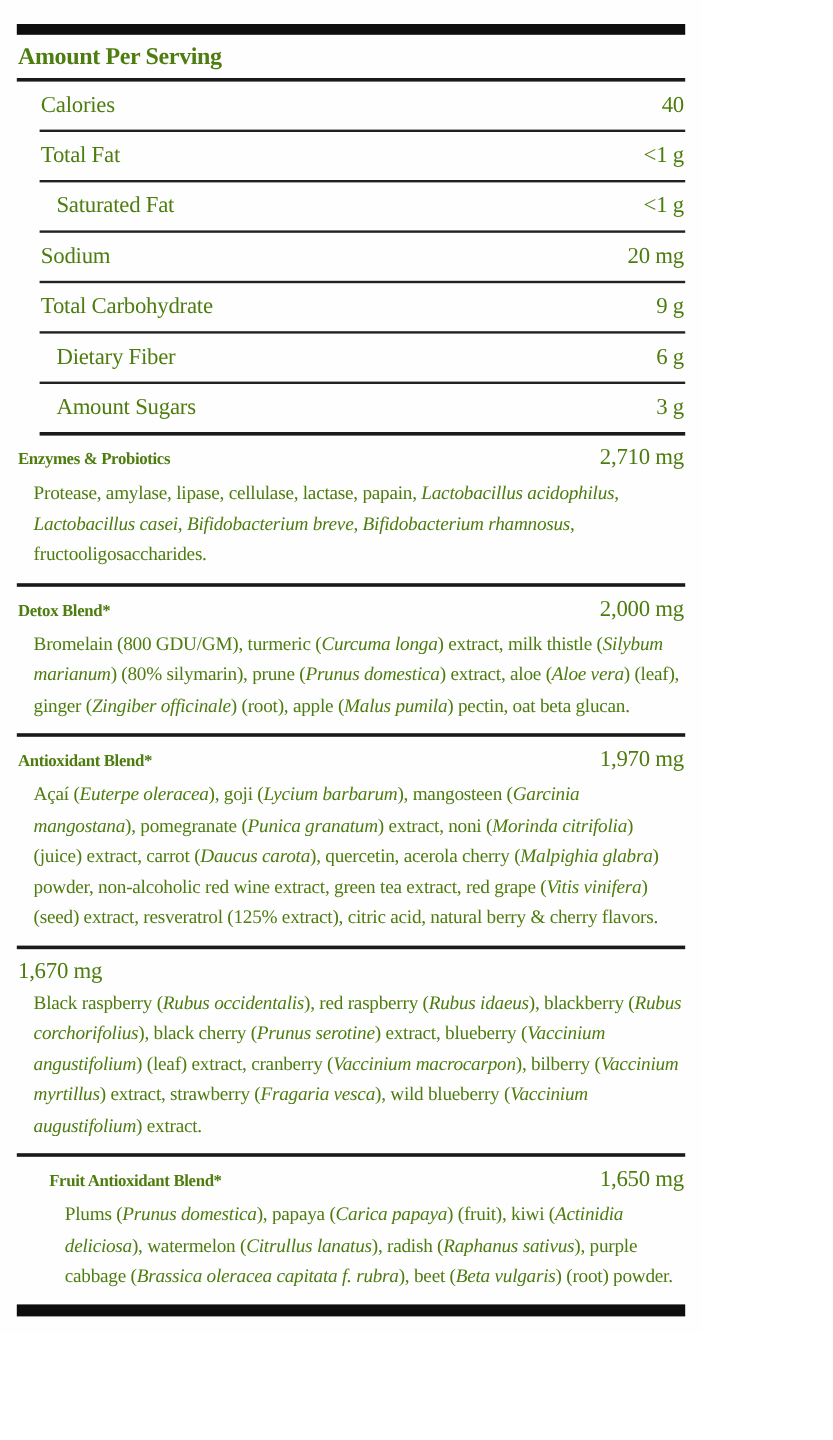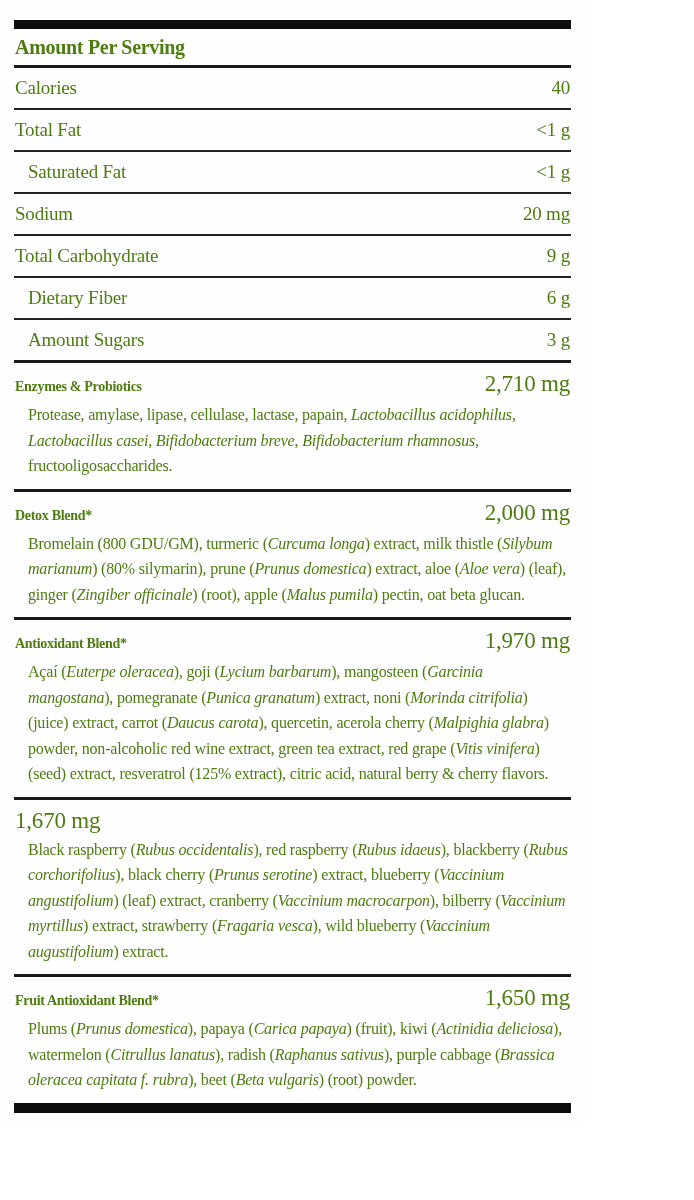--- a/index.html
+++ b/index.html
@@ -32,44 +32,45 @@
 
   
   .nrow {
     display: flex;
     justify-content: space-between;
     align-items: baseline;
     padding: 9px 1px 9px 1px;
     border-bottom: 2px solid #222222;
     font-size: 19px;
     line-height: 22px;
+    margin-left: 19px;
   }
   .nrow.indent .nname { padding-left: 13px; }
   .nrow:last-child { border-bottom: 3px solid #1a1a1a; }
   .nval { text-align: left; white-space: nowrap; }
 
   
   .blend {
     padding: 8px 1px 10px 1px;
     border-bottom: 3px solid #1a1a1a;
   }
-  .blend:last-of-type { border-bottom: none; padding-bottom: 8px; }
+  .blend:last-of-type { border-bottom: none; padding-bottom: 8px; margin-left: 26px; }
   .bhead {
     display: flex;
     justify-content: space-between;
     align-items: baseline;
   }
   .bname {
     font-size: 14px;
     font-weight: bold;
     letter-spacing: -0.3px;
     line-height: 24px;
   }
   .bamt {
-    font-size: 23px;
+    font-size: 19px;
     white-space: nowrap;
   }
   .bdesc {
     margin: 3px 0 0 13px;
     max-width: 572px;
     font-size: 16px;
     line-height: 25.5px;
     letter-spacing: -0.2px;
   }
   .bdesc i { font-style: italic; }

